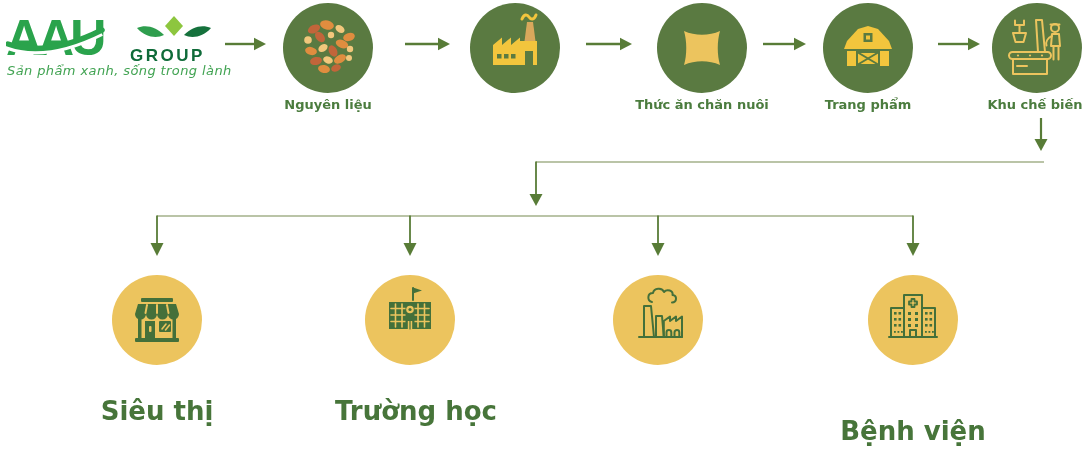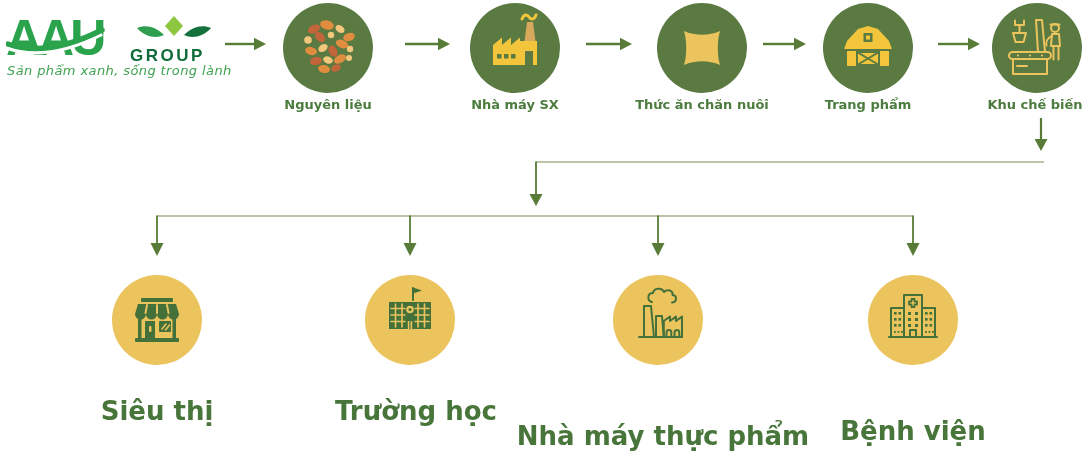--- a/index.html
+++ b/index.html
@@ -133,21 +133,20 @@
     <svg viewBox="0 0 90 90">
       <path class="sy" d="M52,16 c2,-5 5,-5 7,-2 c2,3 5,3 7,-2" stroke-width="3"></path>
       <polygon class="ft" points="57,19 63,19 66,42 54,42"></polygon>
       <path class="fy" d="M23,62 V42 L32,34.5 V42 L41,34.5 V42 L50,34.5 V38 H67 V62 Z"></path>
       <rect class="fgc" x="27" y="51" width="4.5" height="4.5"></rect>
       <rect class="fgc" x="34" y="51" width="4.5" height="4.5"></rect>
       <rect class="fgc" x="41" y="51" width="4.5" height="4.5"></rect>
       <rect class="fgc" x="55" y="48" width="8" height="14"></rect>
     </svg>
   </div>
-  <div class="lbl lbl-top" style="left:515px">Nhà máy SX</div>
 
   <div class="circle green" style="left:657px;top:3px">
     <svg viewBox="0 0 90 90">
       <path class="fyc" d="M27,28 C38,33 52,33 63,28 C60,38 60,52 63,62 C52,57 38,57 27,62 C30,52 30,38 27,28 Z"></path>
     </svg>
   </div>
   <div class="lbl lbl-top" style="left:702px">Thức ăn chăn nuôi</div>
 
   <div class="circle green" style="left:823px;top:3px">
     <svg viewBox="0 0 90 90">
@@ -239,21 +238,20 @@
         <path d="M31,62 L31,31 L38,31 L41,62"></path>
         <path d="M43,62 L43,41 L49,41 L50.8,62"></path>
         <path d="M39,27 c-5,-1 -5,-9 1,-9 c1,-5 9,-6 11,-1 c3,-3.5 9.5,-1.5 8.5,3 c5,0.5 4.5,7.5 -0.5,7.5"></path>
         <path d="M50.8,62 L50.8,46 L57,41.5 L57,46 L63,41.5 L63,46 L69,41.5 L69,62"></path>
         <path d="M26,62 H69"></path>
         <path d="M53.5,62 v-4.5 a2.4,2.4 0 0 1 4.8,0 v4.5"></path>
         <path d="M61.5,62 v-4.5 a2.4,2.4 0 0 1 4.8,0 v4.5"></path>
       </g>
     </svg>
   </div>
-  <div class="lbl lbl-bot" style="left:663px;top:421px">Nhà máy thực phẩm</div>
 
   <div class="circle yellow" style="left:868px;top:275px">
     <svg viewBox="0 0 90 90">
       <g class="sg" stroke-width="2">
         <rect x="36" y="20" width="18" height="42"></rect>
         <rect x="23" y="33" width="13" height="29"></rect>
         <rect x="54" y="33" width="13" height="29"></rect>
         <rect x="42" y="55" width="6" height="7"></rect>
         <path d="M21,62 H69"></path>
       </g>

